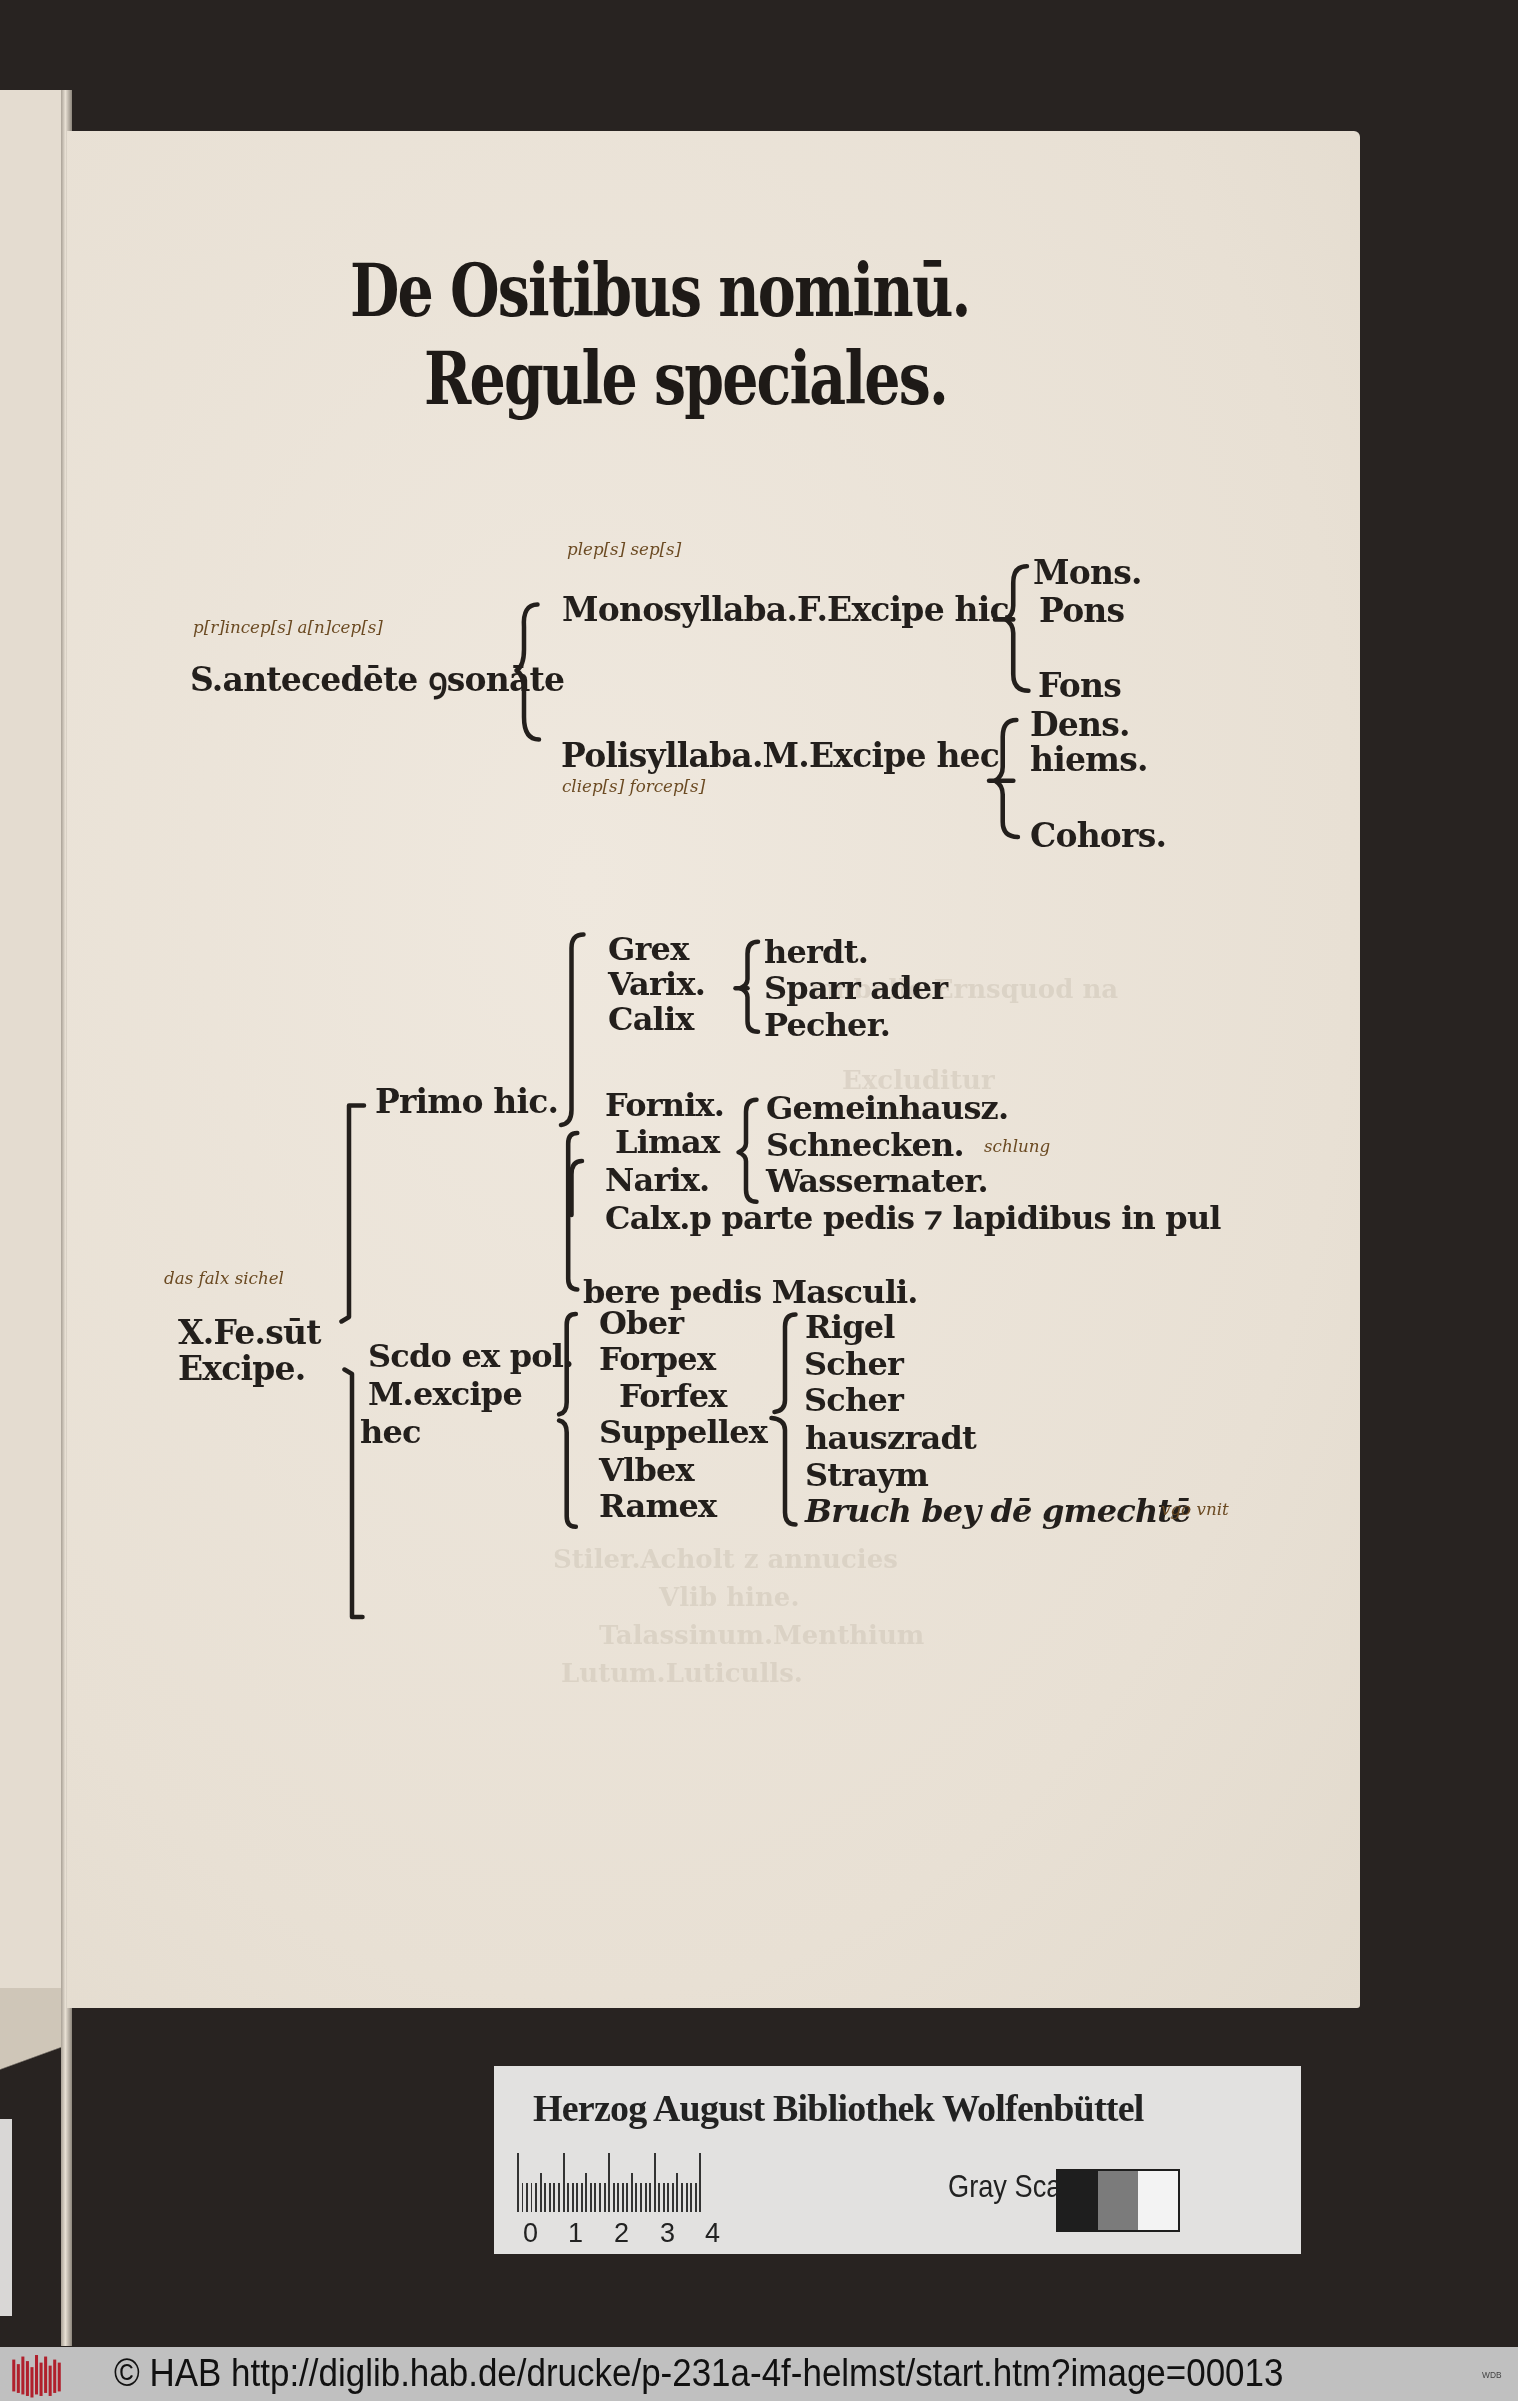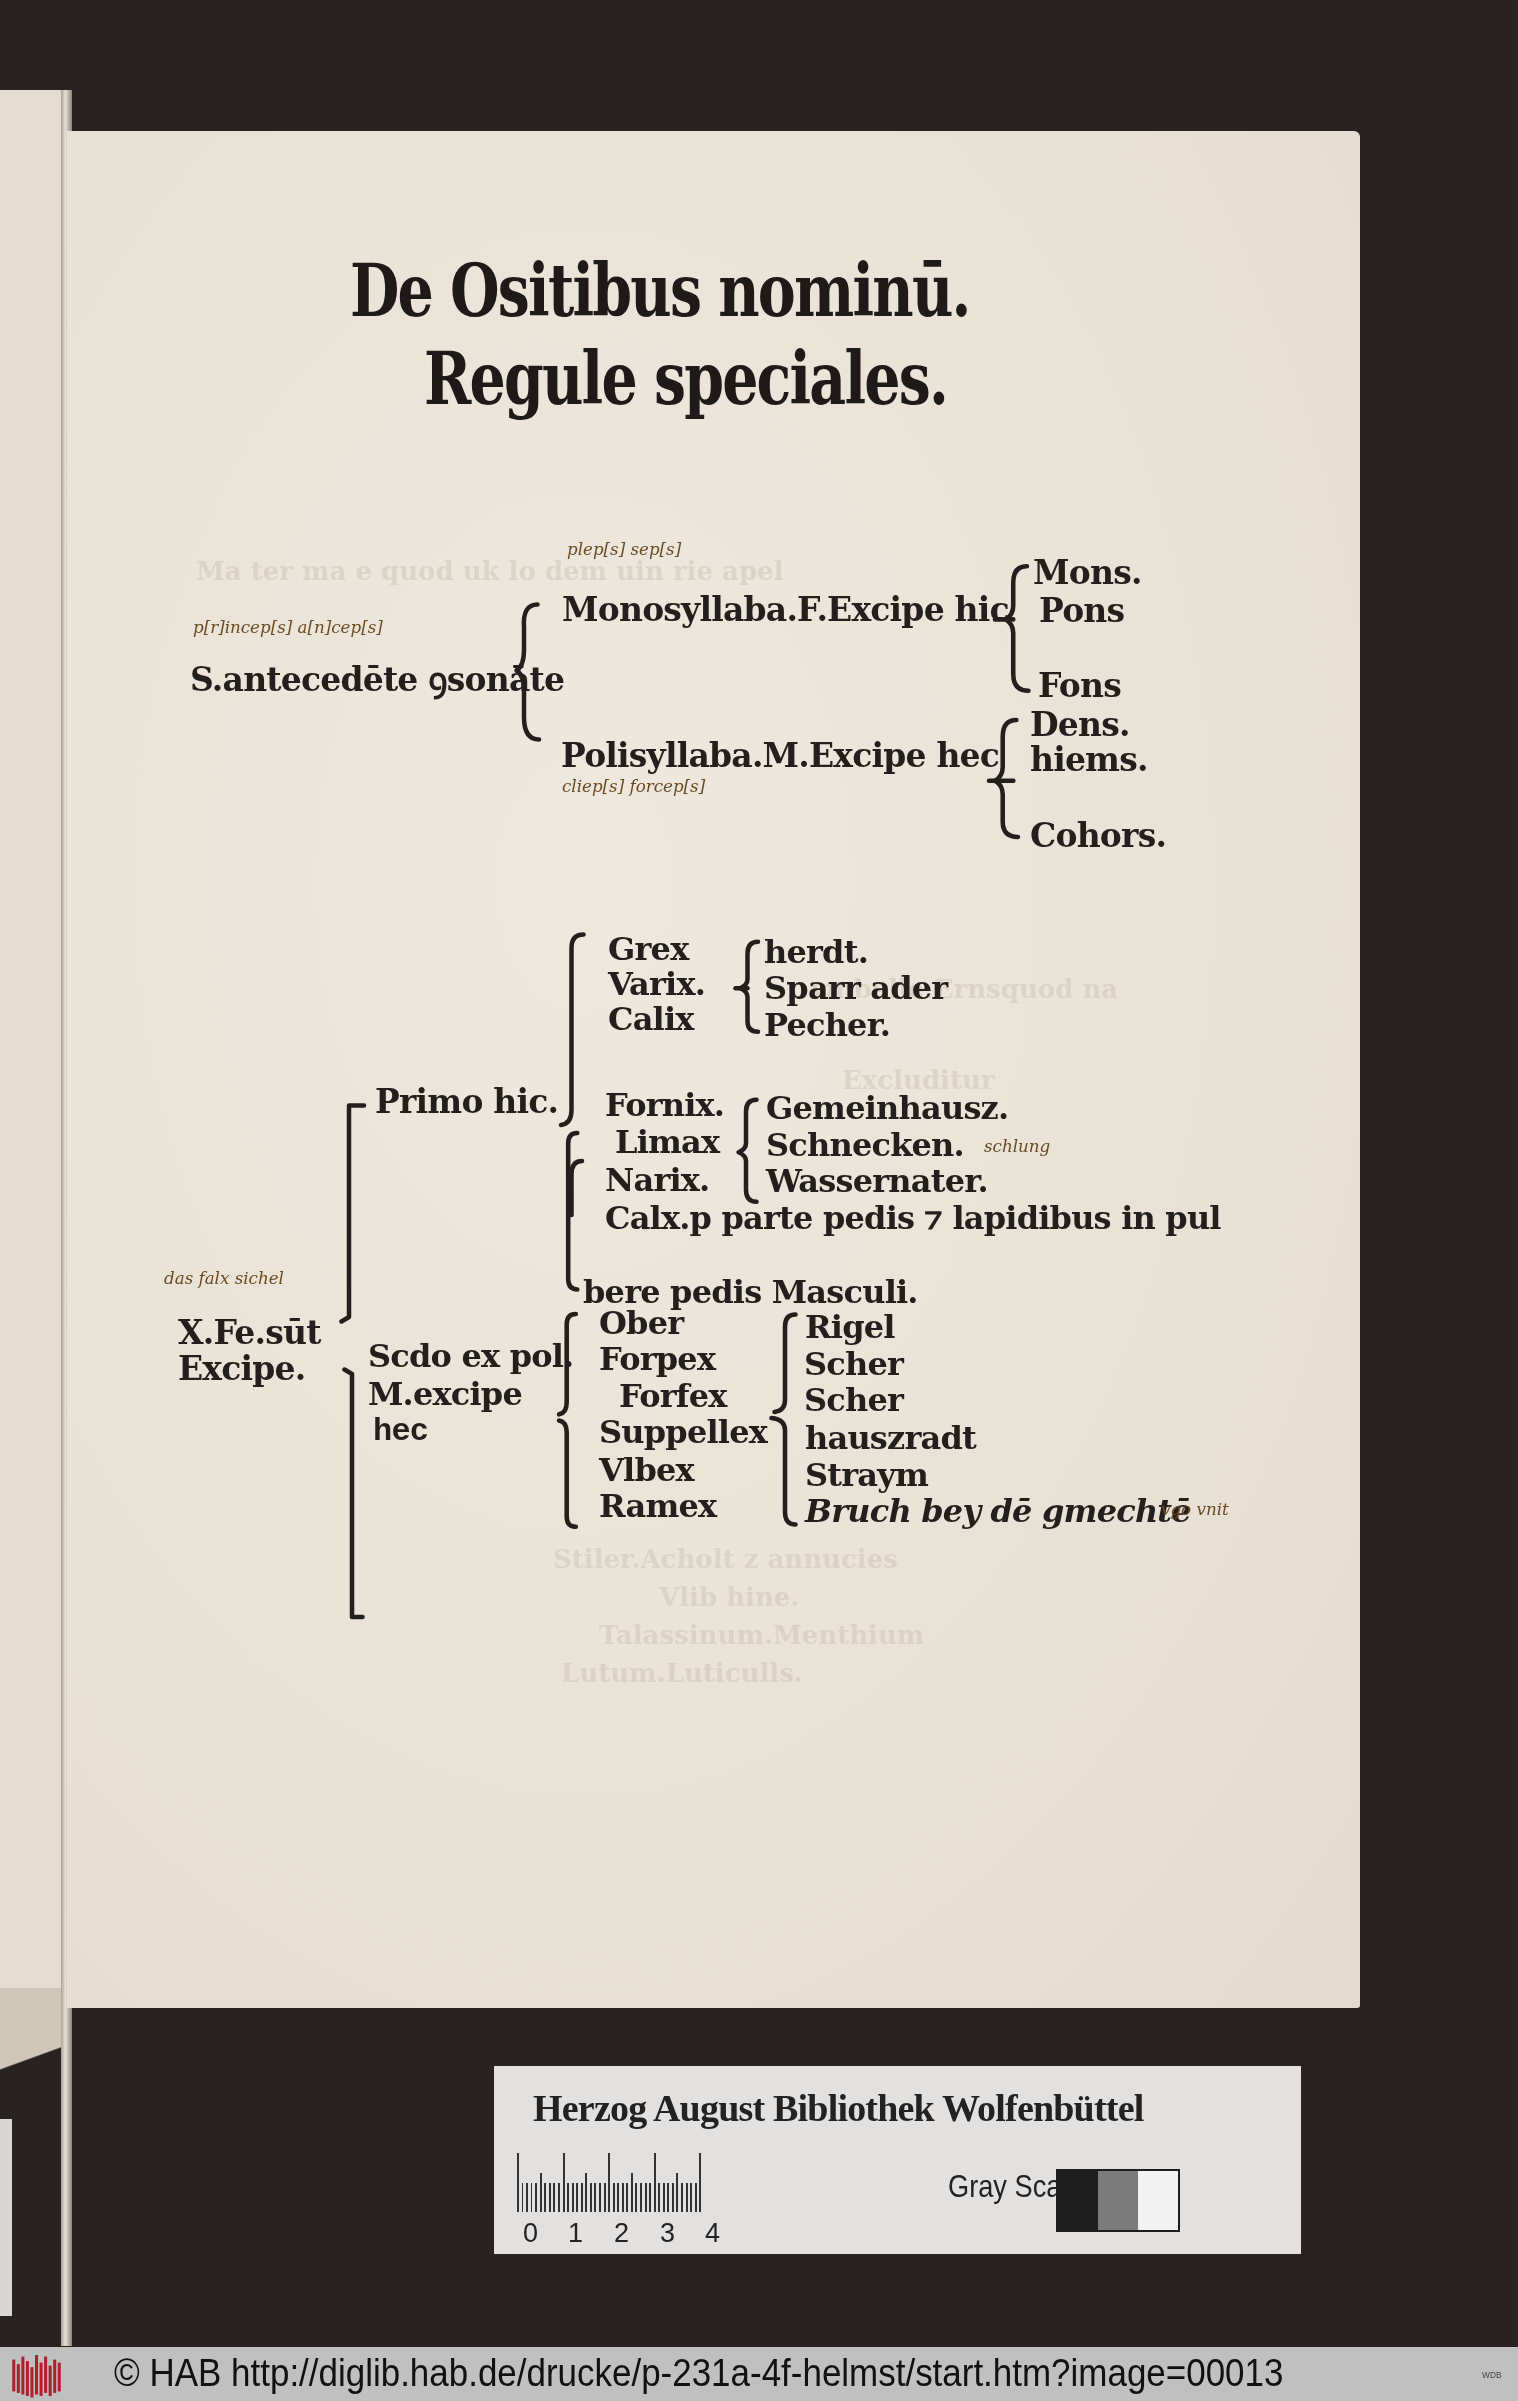--- a/index.html
+++ b/index.html
@@ -42,21 +42,20 @@
 <body>
 
 <div id="bg" class="abs"></div>
 <div id="left-page" class="abs"></div>
 <div id="left-page-shadow" class="abs"></div>
 <div id="gutter" class="abs"></div>
 <div id="left-tab" class="abs"></div>
 
 <div id="page" class="abs">
 
-  <div class="abs bleed" style="left:129px;top:425px;">Ma ter ma e quod uk lo dem uin rie apel</div>
   <div class="abs bleed" style="left:744px;top:843px;">vmbelle.Ernsquod na</div>
   <div class="abs bleed" style="left:775px;top:934px;">Excluditur</div>
   <div class="abs bleed" style="left:486px;top:1413px;">Stiler.Acholt z annucies</div>
   <div class="abs bleed" style="left:592px;top:1451px;">Vlib hine.</div>
   <div class="abs bleed" style="left:532px;top:1489px;">Talassinum.Menthium</div>
   <div class="abs bleed" style="left:494px;top:1527px;">Lutum.Luticulls.</div>
 
   <div class="abs title" style="left:283px;top:123px;">De Ositibus nominū.</div>
   <div class="abs title" style="left:357px;top:211px;">Regule speciales.</div>
 
@@ -127,21 +126,21 @@
   <div class="abs bl sm" style="left:699px;top:1034px;">Wassernater.</div>
 
   <svg class="br" style="left:495px;top:999px;" width="23" height="167" viewBox="0 0 30 220">
     <path d="M20 4 Q8 4 8 18 L8 196 Q8 210 20 210"></path>
   </svg>
   <div class="abs bl sm" style="left:538px;top:1071px;">Calx.p parte pedis ⁊ lapidibus in pul</div>
   <div class="abs bl sm" style="left:516px;top:1145px;">bere pedis Masculi.</div>
 
   <div class="abs bl sm" style="left:301px;top:1209px;">Scdo ex pol.</div>
   <div class="abs bl sm" style="left:301px;top:1247px;">M.excipe</div>
-  <div class="abs bl sm" style="left:306px;top:1285px;font-family:Liberation Mono, monospace;">hec</div>
+  <div class="abs bl sm" style="left:293px;top:1285px;">hec</div>
 
   <svg class="br" style="left:492px;top:1180px;" width="23" height="228" viewBox="0 0 30 300">
     <path d="M22 4 Q10 4 10 18 L10 120 Q10 134 0 136"></path>
     <path d="M0 144 Q10 146 10 160 L10 270 Q10 284 22 284"></path>
   </svg>
   <div class="abs bl sm" style="left:532px;top:1176px;">Ober</div>
   <div class="abs bl sm" style="left:532px;top:1212px;">Forpex</div>
   <div class="abs bl sm" style="left:532px;top:1249px;margin-left:20px;">Forfex</div>
   <div class="abs bl sm" style="left:532px;top:1285px;">Suppellex</div>
   <div class="abs bl sm" style="left:532px;top:1323px;">Vlbex</div>

